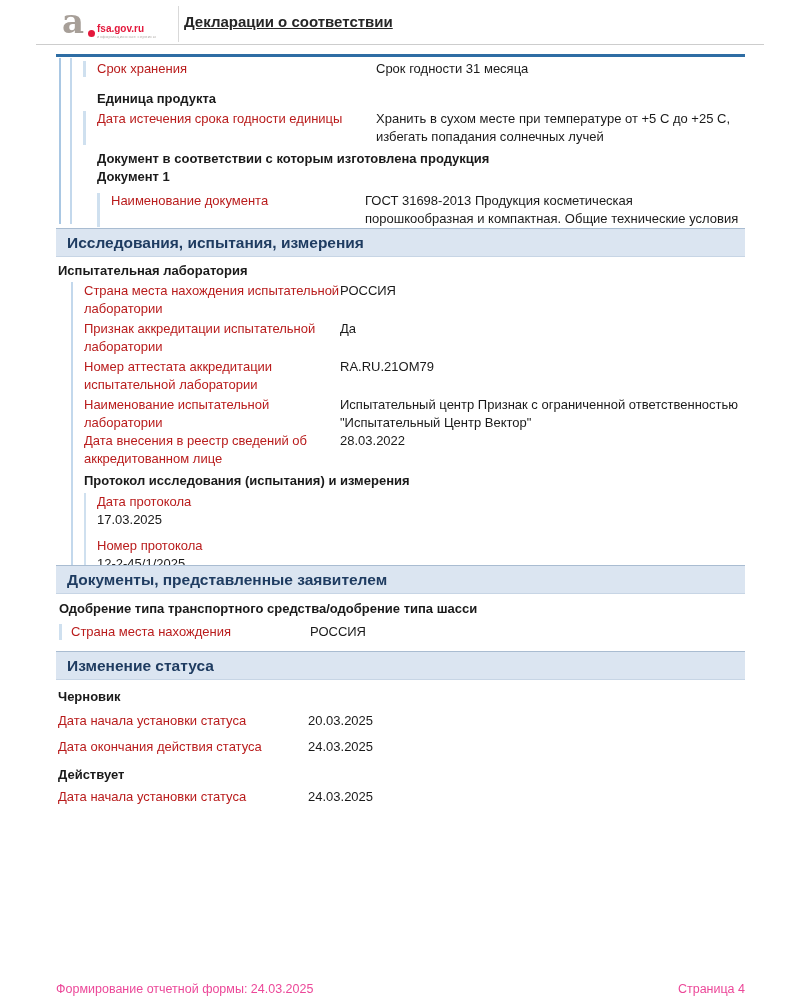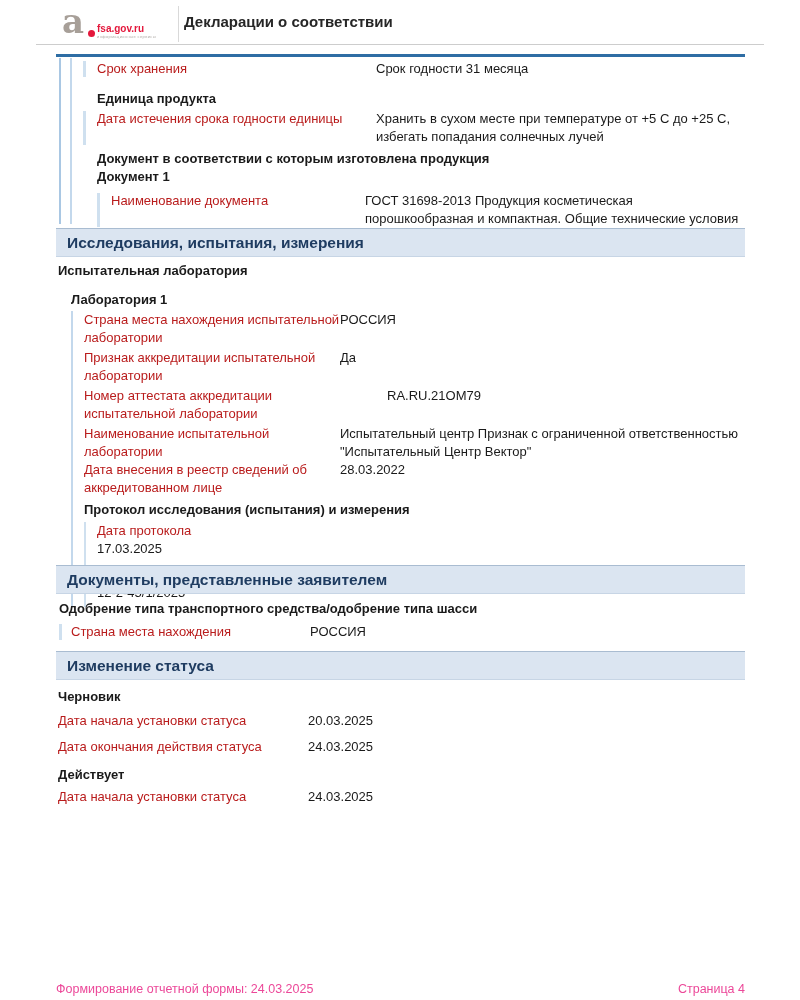--- a/index.html
+++ b/index.html
@@ -47,21 +47,21 @@
 
   <div class="abs" style="left:62px;top:4px;">
     <span class="logo-mark">a</span>
     <span class="logo-dot" style="left:26px;top:26px;"></span>
   </div>
   <div class="abs" style="left:97px;top:24px;">
     <div class="logo-brand">fsa.gov.ru</div>
     <div class="logo-tagline">информационные сервисы</div>
   </div>
   <div class="abs hdr-sep" style="left:178px;top:6px;height:36px;"></div>
-  <div class="abs page-title" style="left:184px;top:13px;">Декларации о соответствии</div>
+  <div class="abs page-title" style="left:184px;top:13px;text-decoration:underline;">Декларации о соответствии</div>
   <div class="abs hdr-rule" style="left:36px;top:44px;width:728px;"></div>
 
   <div class="abs top-rule" style="left:56px;top:54px;width:689px;"></div>
 
   <div class="abs" style="left:56px;top:58px;width:689px;">
     <div class="vline" style="left:3px;top:0;height:166px;background:#a9c7e3;"></div>
     <div class="vline" style="left:14px;top:0;height:166px;background:#c3d8ec;"></div>
 
     <div class="row pl-top" style="margin-top:2px;">
       <span class="bar" style="left:27px;"></span>
@@ -84,34 +84,33 @@
       <span class="bar" style="left:41px;"></span>
       <span class="lbl lw-doc">Наименование документа</span>
       <span class="val">ГОСТ 31698-2013 Продукция косметическая порошкообразная и компактная. Общие технические условия</span>
     </div>
   </div>
 
   <div class="abs band" style="left:56px;top:228px;">Исследования, испытания, измерения</div>
 
   <div class="abs" style="left:56px;top:262px;width:689px;">
     <div class="h" style="padding-left:2px;">Испытательная лаборатория</div>
-    <div class="h" style="padding-left:15px;margin-top:11px;">Лаборатория 1</div>
 
     <div style="position:relative;margin-top:2px;">
       <div class="vline" style="left:15px;top:0;bottom:2px;background:#c3d8ec;"></div>
 
       <div class="row pl-lab">
         <span class="lbl lw-lab">Страна места нахождения испытательной лаборатории</span>
         <span class="val">РОССИЯ</span>
       </div>
       <div class="row pl-lab" style="margin-top:2px;">
         <span class="lbl lw-lab">Признак аккредитации испытательной лаборатории</span>
         <span class="val">Да</span>
       </div>
-      <div class="row pl-lab" style="margin-top:2px;gap:47px;">
+      <div class="row pl-lab" style="margin-top:2px;">
         <span class="lbl lw-lab">Номер аттестата аккредитации испытательной лаборатории</span>
         <span class="val">RA.RU.21OM79</span>
       </div>
       <div class="row pl-lab" style="margin-top:2px;">
         <span class="lbl lw-lab">Наименование испытательной лаборатории</span>
         <span class="val">Испытательный центр Признак с ограниченной ответственностью "Испытательный Центр Вектор"</span>
       </div>
       <div class="row pl-lab">
         <span class="lbl lw-lab">Дата внесения в реестр сведений об аккредитованном лице</span>
         <span class="val">28.03.2022</span>

